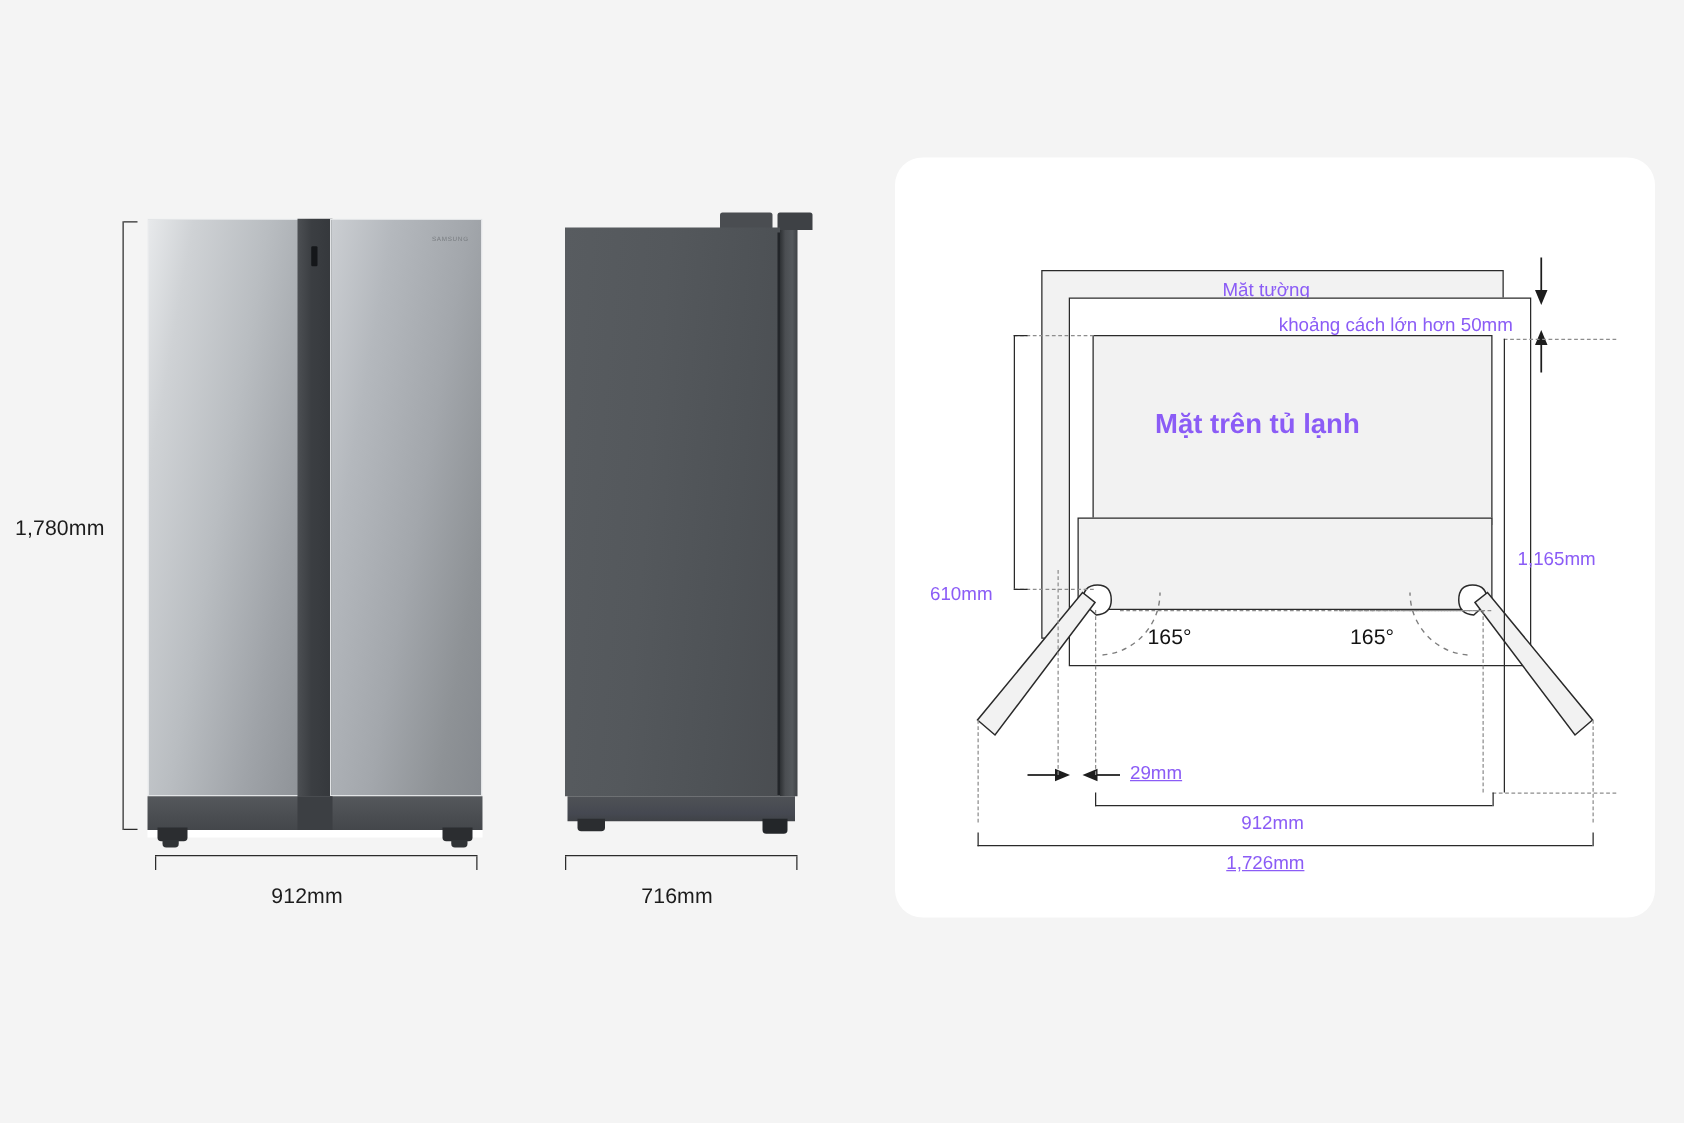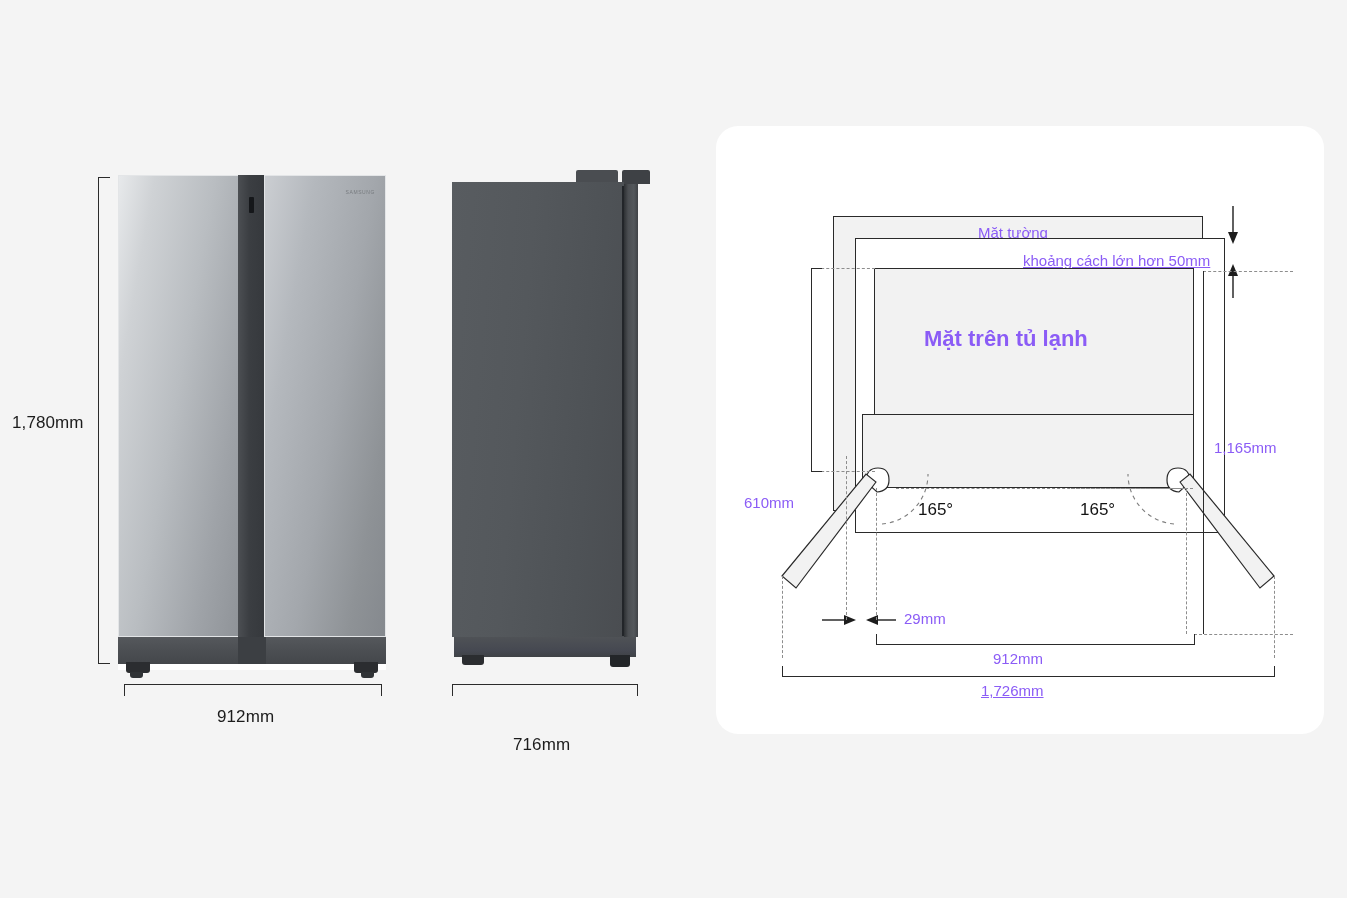--- a/index.html
+++ b/index.html
@@ -307,30 +307,30 @@
     <div class="sv-cap-b"></div>
     <div class="sv-panel"></div>
     <div class="sv-edge"></div>
     <div class="sv-seam"></div>
     <div class="sv-base"></div>
     <div class="sv-foot-l"></div>
     <div class="sv-foot-r"></div>
   </div>
 
   <div class="hbracket" style="left:452px; top:684px; width:186px;"></div>
-  <div class="dim-label" style="left:513px; top:707px;margin-top:28px;">716mm</div>
+  <div class="dim-label" style="left:513px; top:707px;">716mm</div>
 
   <div class="card">
 
 
     <div class="plan-rect" style="left:117px; top:90px; width:370px; height:295px;"></div>
     <div class="plan-label" style="left:262px; top:98px;">Mặt tường</div>
 
     <div class="plan-rect white" style="left:139px; top:112px; width:370px; height:295px;"></div>
-    <div class="plan-label" style="left:307px; top:126px;text-decoration:underline;">khoảng cách lớn hơn 50mm</div>
+    <div class="plan-label" style="left:307px; top:126px;">khoảng cách lớn hơn 50mm</div>
 
     <div class="plan-rect" style="left:158px; top:142px; width:320px; height:152px;"></div>
     <div class="plan-label big" style="left:208px; top:200px;">Mặt trên tủ lạnh</div>
 
     <div class="plan-rect" style="left:146px; top:288px; width:332px; height:74px;"></div>
 
     <svg class="svg-layer" viewBox="0 0 608 608">
 
       <path d="M150 356 q0 -14 12 -14 q11 0 11 12 q0 11 -12 12 z" fill="#ffffff" stroke="#2a2a2a" stroke-width="1.2"></path>
       <path d="M474 356 q0 -14 -12 -14 q-11 0 -11 12 q0 11 12 12 z" fill="#ffffff" stroke="#2a2a2a" stroke-width="1.2"></path>
@@ -361,29 +361,29 @@
     <div class="dashed-v" style="left:160px; top:362px; height:132px;"></div>
     <div class="dashed-v" style="left:130px; top:330px; height:164px;"></div>
     <div class="dashed-v" style="left:66px; top:450px; height:82px;"></div>
     <div class="dashed-v" style="left:558px; top:450px; height:82px;"></div>
     <div class="dashed-v" style="left:470px; top:362px; height:146px;"></div>
     <div class="dashed-h" style="left:355px; top:362px; width:122px;"></div>
 
     <div class="solid-v" style="left:95px; top:142px; height:203px;"></div>
     <div class="solid-h" style="left:95px; top:142px; width:11px;"></div>
     <div class="solid-h" style="left:95px; top:345px; width:11px;"></div>
-    <div class="plan-label" style="left:28px; top:368px;">610mm</div>
+    <div class="plan-label" style="left:28px; top:341px;">610mm</div>
 
     <div class="solid-v" style="left:487px; top:145px; height:363px;"></div>
     <div class="plan-label" style="left:498px; top:313px;">1,165mm</div>
 
     <div class="angle-label" style="left:202px; top:374px;">165°</div>
     <div class="angle-label" style="left:364px; top:374px;">165°</div>
 
-    <div class="plan-label" style="left:188px; top:484px;">29mm</div>
+    <div class="plan-label" style="left:188px; top:484px;text-decoration:underline;">29mm</div>
 
     <div class="solid-h" style="left:160px; top:518px; width:318px;"></div>
     <div class="solid-v" style="left:160px; top:508px; height:11px;"></div>
     <div class="solid-v" style="left:478px; top:508px; height:11px;"></div>
     <div class="plan-label" style="left:277px; top:524px;">912mm</div>
 
     <div class="solid-h" style="left:66px; top:550px; width:492px;"></div>
     <div class="solid-v" style="left:66px; top:540px; height:11px;"></div>
     <div class="solid-v" style="left:558px; top:540px; height:11px;"></div>
     <div class="plan-label" style="left:265px; top:556px;text-decoration:underline;">1,726mm</div>

